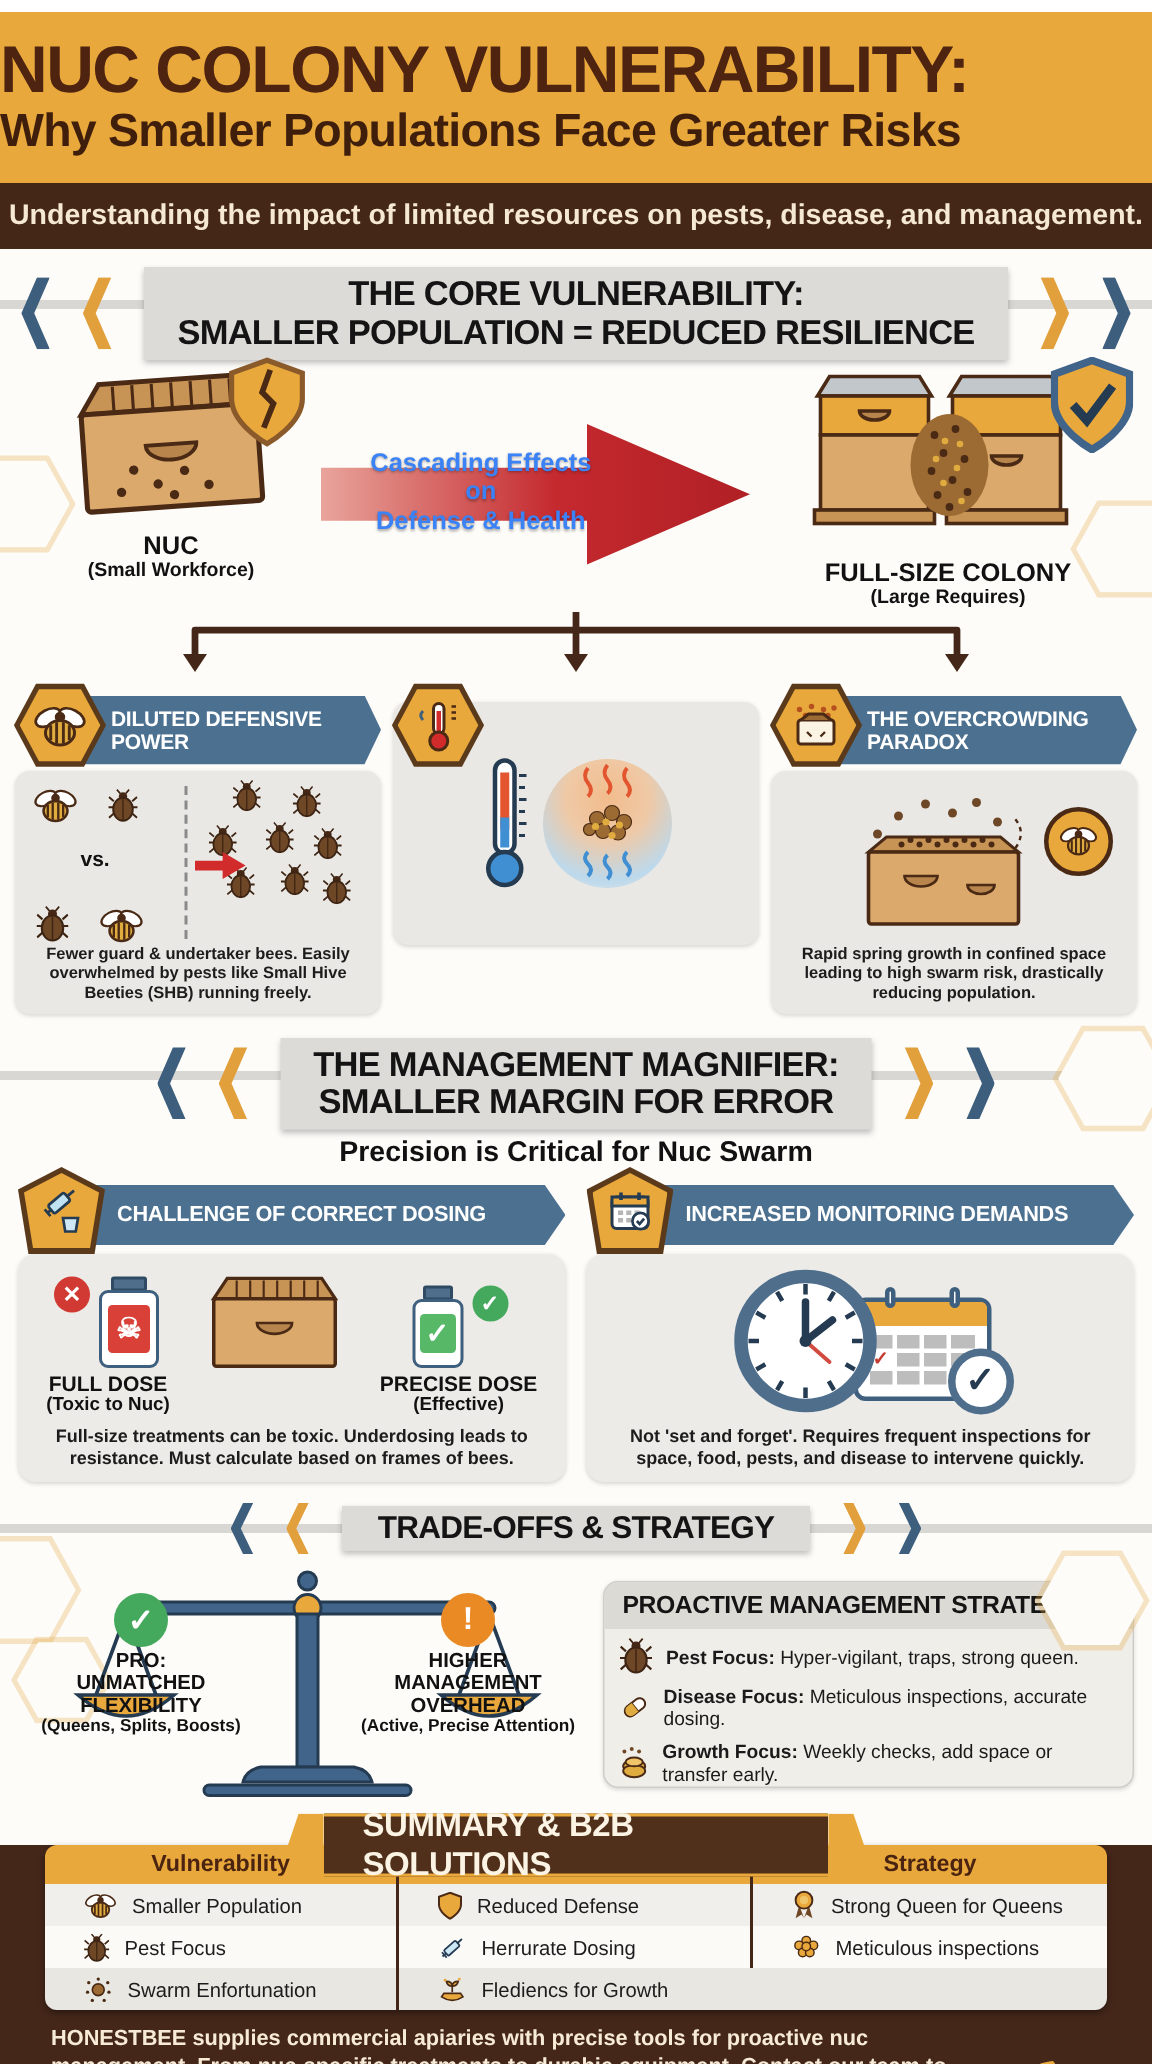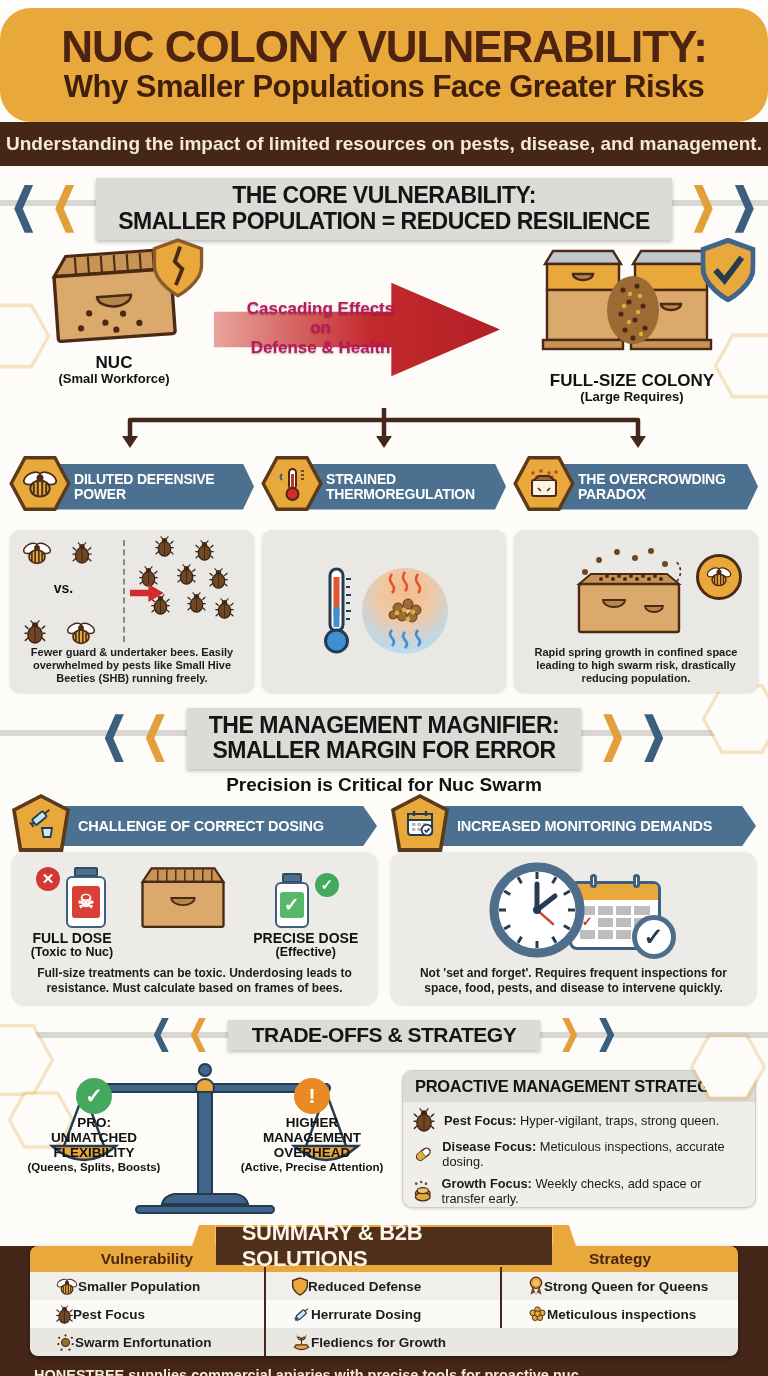--- a/index.html
+++ b/index.html
@@ -11,21 +11,21 @@
   }
   .preline { white-space:pre-line; }
 
   
   .hexring { position:absolute; pointer-events:none; }
   .hexring .ho { width:100%; height:100%; clip-path:polygon(25% 5%,75% 5%,98% 50%,75% 95%,25% 95%,2% 50%); background:rgba(229,170,70,.30); }
   .hexring .hi { position:absolute; left:4px; top:4px; right:4px; bottom:4px; clip-path:polygon(25% 5%,75% 5%,98% 50%,75% 95%,25% 95%,2% 50%); background:#FDFCF9; }
 
   
   .topwhite { height:8px; background:#fff; }
-  .masthead { height:114px; background:#E9A83B; display:flex; flex-direction:column; align-items:center; justify-content:center;border-radius:31px; }
+  .masthead { height:114px; background:#E9A83B; display:flex; flex-direction:column; justify-content:center; }
   .masthead .t1 { font-size:44px; font-weight:bold; letter-spacing:-1px; color:#4E2410; line-height:1.0; }
   .masthead .t2 { font-size:31px; font-weight:bold; letter-spacing:-0.5px; color:#3F1F0C; line-height:1.15; }
   .subbar { height:44px; background:#452718; display:flex; align-items:center; justify-content:center; }
   .subbar span { color:#F6E9D4; font-size:19px; font-weight:bold; }
 
   
   .sec-banner-row { display:flex; align-items:center; justify-content:center; gap:22px; }
   .chev { width:19px; height:48px; }
   .chev.small { height:34px; width:15px; }
   .chev.right { clip-path:polygon(0 0,45% 0,100% 50%,45% 100%,0 100%,55% 50%); }
@@ -41,40 +41,40 @@
   .diagram { display:flex; padding:4px 14px 0 14px; height:172px; position:relative; }
   .nuc-block { width:200px; position:relative; text-align:center; }
   .nuc-block svg.hive { transform:rotate(-4deg); }
   .shield-badge { position:absolute; }
   .colony-block { width:244px; position:relative; text-align:center; }
   .arrow-block { flex:1; position:relative; }
   .big-arrow { position:absolute; left:0; right:10px; top:34px; height:104px;
     clip-path:polygon(0 33%,62% 33%,62% 5%,100% 50%,62% 95%,62% 67%,0 67%);
     background:linear-gradient(90deg,#E8A49B 0%,#C4292E 55%,#B02025 100%); }
   .big-arrow-label { position:absolute; left:10%; width:52%; top:50%; transform:translateY(-50%);
-    text-align:center; color:#be185d; font-weight:bold; font-size:17px; line-height:1.15; text-shadow:0 1px 2px rgba(0,0,0,.35); }
+    text-align:center; color:#3b82f6; font-weight:bold; font-size:17px; line-height:1.15; text-shadow:0 1px 2px rgba(0,0,0,.35); }
   .hive-label { font-size:17px; font-weight:bold; color:#111; margin-top:2px; line-height:1.05; }
   .hive-sub { font-size:13px; font-weight:bold; color:#111; }
 
   
   .bracket { display:block; margin:-4px auto 0 auto; }
 
   
   .cards1 { display:flex; gap:8px; padding:14px 10px 0 10px; }
   .vcard { flex:1; position:relative; }
   .vcard-head { margin-left:24px; height:46px; background:#4C7190; color:#fff;
     display:flex; align-items:center; padding-left:40px; padding-right:10px;
     clip-path:polygon(0 0,95% 0,100% 50%,95% 100%,0 100%);
     font-size:14px; font-weight:bold; line-height:1.05; letter-spacing:-0.2px; }
   .hex-outer { position:absolute; left:-2px; top:-10px; width:64px; height:60px;
     clip-path:polygon(25% 4%,75% 4%,98% 50%,75% 96%,25% 96%,2% 50%); background:#5B3A1C; z-index:3;
     display:flex; align-items:center; justify-content:center; }
   .hex-inner { width:56px; height:52px; clip-path:polygon(25% 4%,75% 4%,98% 50%,75% 96%,25% 96%,2% 50%);
     background:#E9A83B; display:flex; align-items:center; justify-content:center; }
-  .vcard-body { margin-top:20px; background:#E9E8E4; border-radius:10px; height:162px;
+  .vcard-body { margin-top:4px; background:#E9E8E4; border-radius:10px; height:162px;
     padding:6px 8px; display:flex; flex-direction:column; box-shadow:0 1px 3px rgba(0,0,0,.15); }
   .vcard-art { flex:1; position:relative; }
   .vcard-cap { font-size:11px; font-weight:bold; color:#1c1c1c; text-align:center; line-height:1.2; }
 
   .c1-wrap { display:flex; height:100%; align-items:center; }
   .c1-left { width:46%; position:relative; height:100%; }
   .c1-left .vs { position:absolute; left:34%; top:40%; font-size:14px; font-weight:bold; color:#111; }
   .c1-div { width:0; border-left:2px dashed #8a8a8a; height:92%; }
   .mini-arrow { position:absolute; left:49%; top:44%; width:34px; height:18px; background:#D22B2B;
     clip-path:polygon(0 32%,55% 32%,55% 0,100% 50%,55% 100%,55% 68%,0 68%); z-index:2; }
@@ -151,21 +151,21 @@
   .sum-banner { position:absolute; top:-21px; left:50%; transform:translateX(-50%); display:flex; align-items:stretch; height:42px; }
   .sum-chev { width:26px; background:#E9A83B; }
   .sum-chev.l { clip-path:polygon(100% 0,30% 0,0 50%,30% 100%,100% 100%); }
   .sum-chev.r { clip-path:polygon(0 0,70% 0,100% 50%,70% 100%,0 100%); }
   .sum-mid { background:#50301B; border-top:2px solid #E9A83B; border-bottom:2px solid #E9A83B;
     display:flex; align-items:center; padding:0 26px; color:#FBF3E3; font-size:22px; font-weight:bold; letter-spacing:-0.3px; }
   .sum-table { margin:30px 30px 0 30px; border-radius:8px; overflow:hidden; box-shadow:0 2px 5px rgba(0,0,0,.4); }
   .tr { display:grid; grid-template-columns:1fr 1fr 1fr; }
   .th { background:#E9A83B; text-align:center; font-size:15.5px; font-weight:bold; color:#4A2410; padding:4px 0; border-right:2px solid #45271A; }
   .th:last-child { border-right:none; }
-  .td { display:flex; align-items:center; padding:4px 6px 4px 26px; font-size:13.5px; font-weight:bold; color:#1c1c1c; border-right:2px solid #45271A; height:28px; }
+  .td { display:flex; align-items:center; gap:10px; padding:4px 6px 4px 26px; font-size:13.5px; font-weight:normal; color:#1c1c1c; border-right:2px solid #45271A; height:28px; }
   .td:last-child { border-right:none; }
   .r-a { background:#F1EFEB; } .r-b { background:#FBFAF7; } .r-c { background:#E9E7E2; }
   .sum-footer { padding:10px 120px 0 34px; color:#F7EBD6; font-size:14.5px; font-weight:bold; line-height:1.32; }
   .bee-logo { position:absolute; right:26px; bottom:40px; }
 </style>
 </head>
 <body>
 
 <svg width="0" height="0" style="position:absolute" aria-hidden="true">
   <defs>
@@ -386,21 +386,20 @@
         <div class="hex-inner">
       <svg width="30" height="36" viewBox="0 0 30 36">
         <rect x="12" y="3" width="7" height="20" rx="3.5" fill="#fff" stroke="#4A2A15" stroke-width="2"></rect>
         <rect x="14" y="8" width="3" height="14" fill="#D22B2B"></rect>
         <circle cx="15.5" cy="28" r="6" fill="#D22B2B" stroke="#4A2A15" stroke-width="2"></circle>
         <path d="M5 8 q-3 3 0 6" stroke="#3E5F7D" stroke-width="2" fill="none"></path>
         <path d="M24 5 h3 M24 9 h3 M24 13 h3" stroke="#4A2A15" stroke-width="1.6"></path>
       </svg>
         </div>
       </div>
-    <div class="vcard-head">STRAINED THERMOREGULATION</div>
     <div class="vcard-body">
       <div class="vcard-art c2-wrap">
         <svg width="34" height="92" viewBox="0 0 34 92">
           <rect x="10" y="4" width="13" height="62" rx="6.5" fill="#fff" stroke="#243B52" stroke-width="3"></rect>
           <rect x="13.5" y="12" width="6" height="38" fill="#E2552F"></rect>
           <rect x="13.5" y="42" width="6" height="20" fill="#3F8FD2"></rect>
           <circle cx="16.5" cy="76" r="11" fill="#3F8FD2" stroke="#243B52" stroke-width="3"></circle>
           <path d="M26 14 h5 M26 22 h4 M26 30 h5 M26 38 h4 M26 46 h5 M26 54 h4" stroke="#243B52" stroke-width="2"></path>
         </svg>
         <div class="temp-blob">

